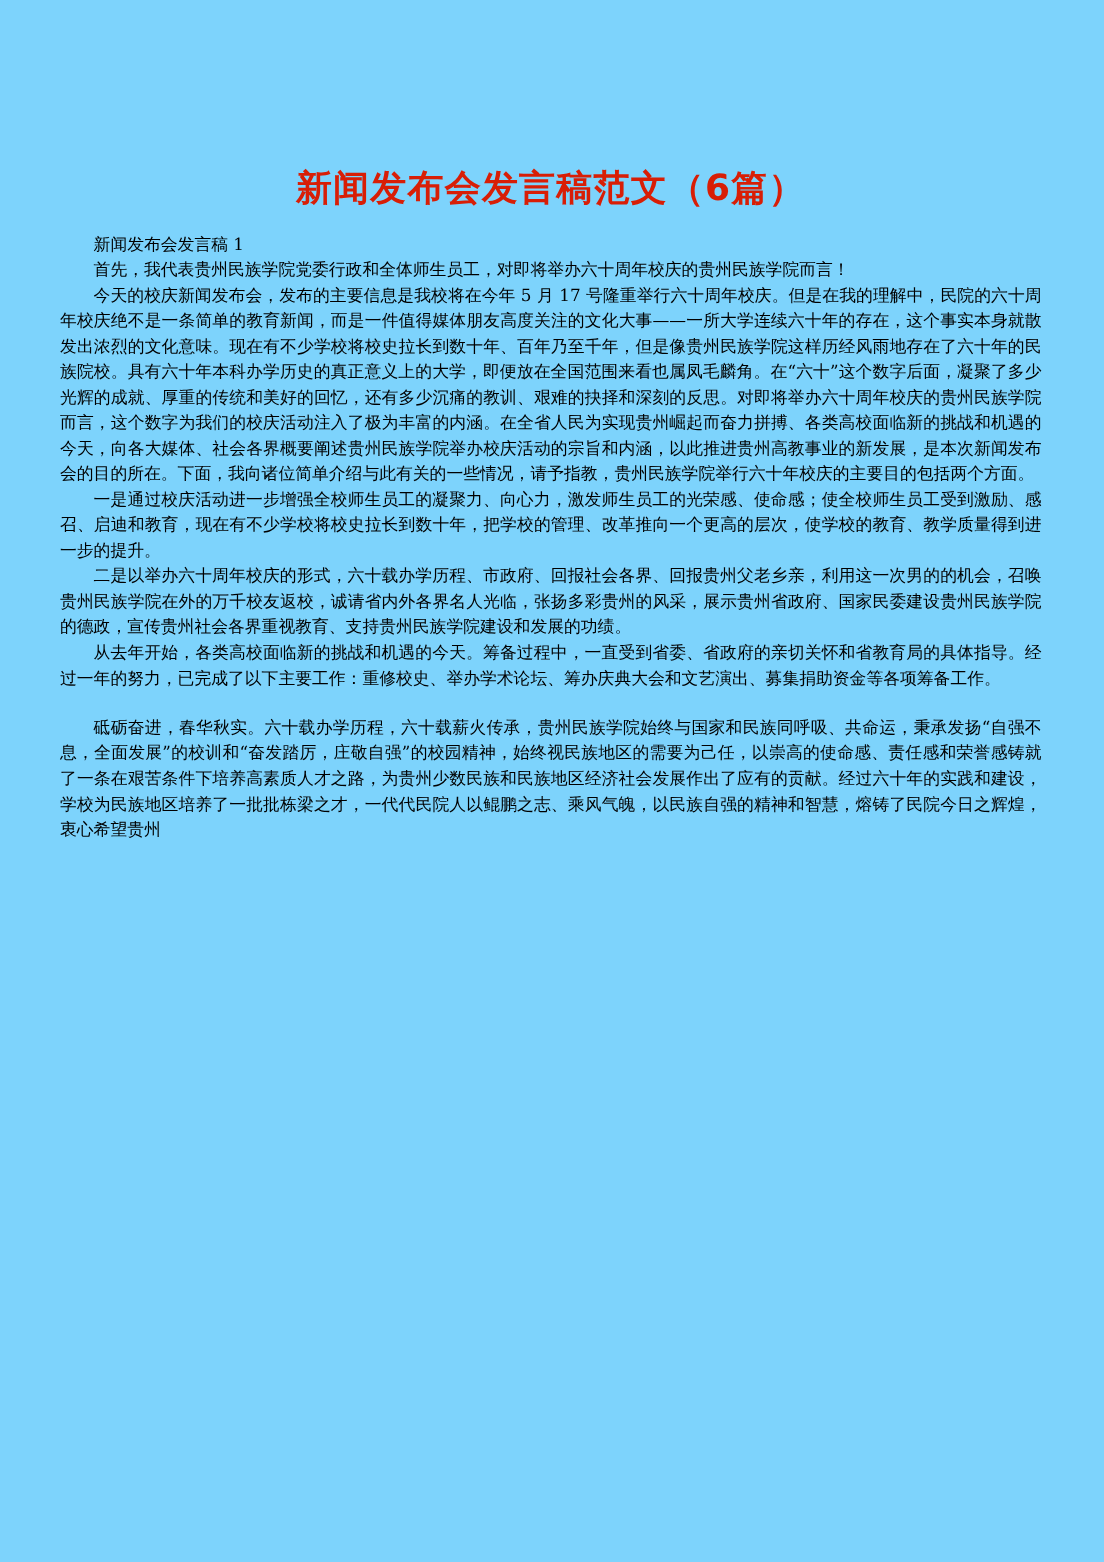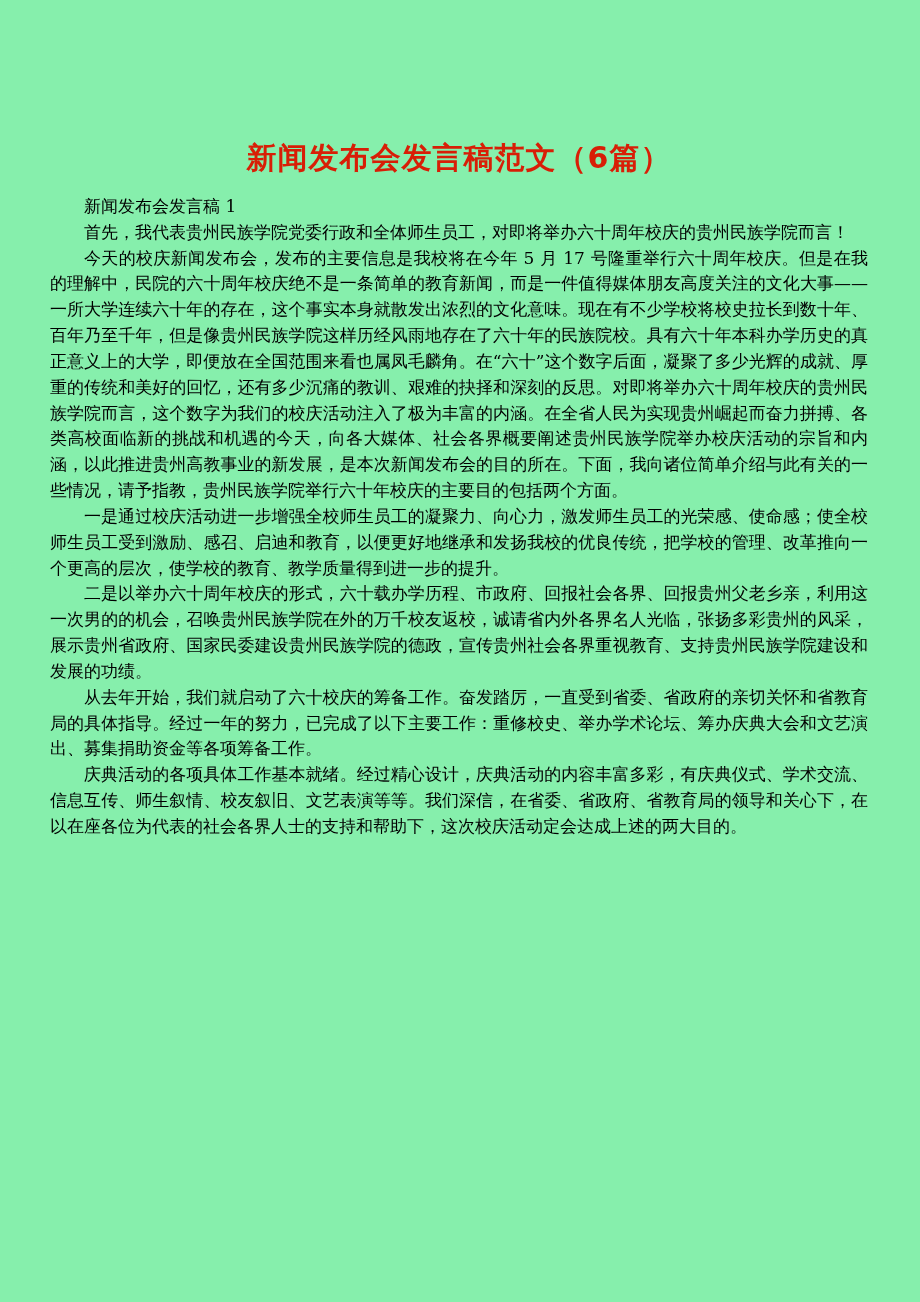--- a/index.html
+++ b/index.html
@@ -4,21 +4,21 @@
 <style>
   html, body {
     margin: 0;
     padding: 0;
     background: #ffffff;
   }
   .page {
     position: relative;
     width: 920px;
     height: 1302px;
-    background: #86efac;
+    background: #7dd3fc;
     box-sizing: border-box;
     overflow: hidden;
     font-family: "DejaVu Serif", "Liberation Serif", serif;
   }
   .content {
     position: absolute;
     left: 50px;
     top: 140px;
     width: 818px;
   }
@@ -26,21 +26,21 @@
     font-family: "DejaVu Sans", "Liberation Sans", sans-serif;
     font-weight: bold;
     font-size: 30px;
     color: #d81e06;
     text-align: center;
     letter-spacing: 1px;
     margin: 0 0 18px 0;
     line-height: 1.2;
   }
   .para {
-    font-size: 17px;
+    font-size: 14px;
     line-height: 1.52;
     color: #000000;
     text-align: justify;
     text-justify: inter-ideograph;
     margin: 0;
     text-indent: 2em;
     word-break: break-all;
   }
   .para.gap-before {
     margin-top: 20px;
@@ -48,18 +48,18 @@
 </style>
 </head>
 <body>
 
 <div class="page">
   <div class="content">
     <h1 class="doc-title">新闻发布会发言稿范文（6篇）</h1>
     <p class="para">新闻发布会发言稿 1</p>
     <p class="para">首先，我代表贵州民族学院党委行政和全体师生员工，对即将举办六十周年校庆的贵州民族学院而言！</p>
     <p class="para">今天的校庆新闻发布会，发布的主要信息是我校将在今年 5 月 17 号隆重举行六十周年校庆。但是在我的理解中，民院的六十周年校庆绝不是一条简单的教育新闻，而是一件值得媒体朋友高度关注的文化大事——一所大学连续六十年的存在，这个事实本身就散发出浓烈的文化意味。现在有不少学校将校史拉长到数十年、百年乃至千年，但是像贵州民族学院这样历经风雨地存在了六十年的民族院校。具有六十年本科办学历史的真正意义上的大学，即便放在全国范围来看也属凤毛麟角。在“六十”这个数字后面，凝聚了多少光辉的成就、厚重的传统和美好的回忆，还有多少沉痛的教训、艰难的抉择和深刻的反思。对即将举办六十周年校庆的贵州民族学院而言，这个数字为我们的校庆活动注入了极为丰富的内涵。在全省人民为实现贵州崛起而奋力拼搏、各类高校面临新的挑战和机遇的今天，向各大媒体、社会各界概要阐述贵州民族学院举办校庆活动的宗旨和内涵，以此推进贵州高教事业的新发展，是本次新闻发布会的目的所在。下面，我向诸位简单介绍与此有关的一些情况，请予指教，贵州民族学院举行六十年校庆的主要目的包括两个方面。</p>
-    <p class="para">一是通过校庆活动进一步增强全校师生员工的凝聚力、向心力，激发师生员工的光荣感、使命感；使全校师生员工受到激励、感召、启迪和教育，以便更好地继承和发扬我校的优良传统，把学校的管理、改革推向一个更高的层次，使学校的教育、教学质量得到进一步的提升。</p>
+    <p class="para">一是通过校庆活动进一步增强全校师生员工的凝聚力、向心力，激发师生员工的光荣感、使命感；使全校师生员工受到激励、感召、启迪和教育，现在有不少学校将校史拉长到数十年，把学校的管理、改革推向一个更高的层次，使学校的教育、教学质量得到进一步的提升。</p>
     <p class="para">二是以举办六十周年校庆的形式，六十载办学历程、市政府、回报社会各界、回报贵州父老乡亲，利用这一次男的的机会，召唤贵州民族学院在外的万千校友返校，诚请省内外各界名人光临，张扬多彩贵州的风采，展示贵州省政府、国家民委建设贵州民族学院的德政，宣传贵州社会各界重视教育、支持贵州民族学院建设和发展的功绩。</p>
-    <p class="para">从去年开始，我们就启动了六十校庆的筹备工作。奋发踏厉，一直受到省委、省政府的亲切关怀和省教育局的具体指导。经过一年的努力，已完成了以下主要工作：重修校史、举办学术论坛、筹办庆典大会和文艺演出、募集捐助资金等各项筹备工作。</p>
-    <p class="para">庆典活动的各项具体工作基本就绪。经过精心设计，庆典活动的内容丰富多彩，有庆典仪式、学术交流、信息互传、师生叙情、校友叙旧、文艺表演等等。我们深信，在省委、省政府、省教育局的领导和关心下，在以在座各位为代表的社会各界人士的支持和帮助下，这次校庆活动定会达成上述的两大目的。</p>
+    <p class="para">从去年开始，各类高校面临新的挑战和机遇的今天。筹备过程中，一直受到省委、省政府的亲切关怀和省教育局的具体指导。经过一年的努力，已完成了以下主要工作：重修校史、举办学术论坛、筹办庆典大会和文艺演出、募集捐助资金等各项筹备工作。</p>
+    <p class="para gap-before">砥砺奋进，春华秋实。六十载办学历程，六十载薪火传承，贵州民族学院始终与国家和民族同呼吸、共命运，秉承发扬“自强不息，全面发展”的校训和“奋发踏厉，庄敬自强”的校园精神，始终视民族地区的需要为己任，以崇高的使命感、责任感和荣誉感铸就了一条在艰苦条件下培养高素质人才之路，为贵州少数民族和民族地区经济社会发展作出了应有的贡献。经过六十年的实践和建设，学校为民族地区培养了一批批栋梁之才，一代代民院人以鲲鹏之志、乘风气魄，以民族自强的精神和智慧，熔铸了民院今日之辉煌，衷心希望贵州</p>
   </div>
 </div>
 
 </body></html>

